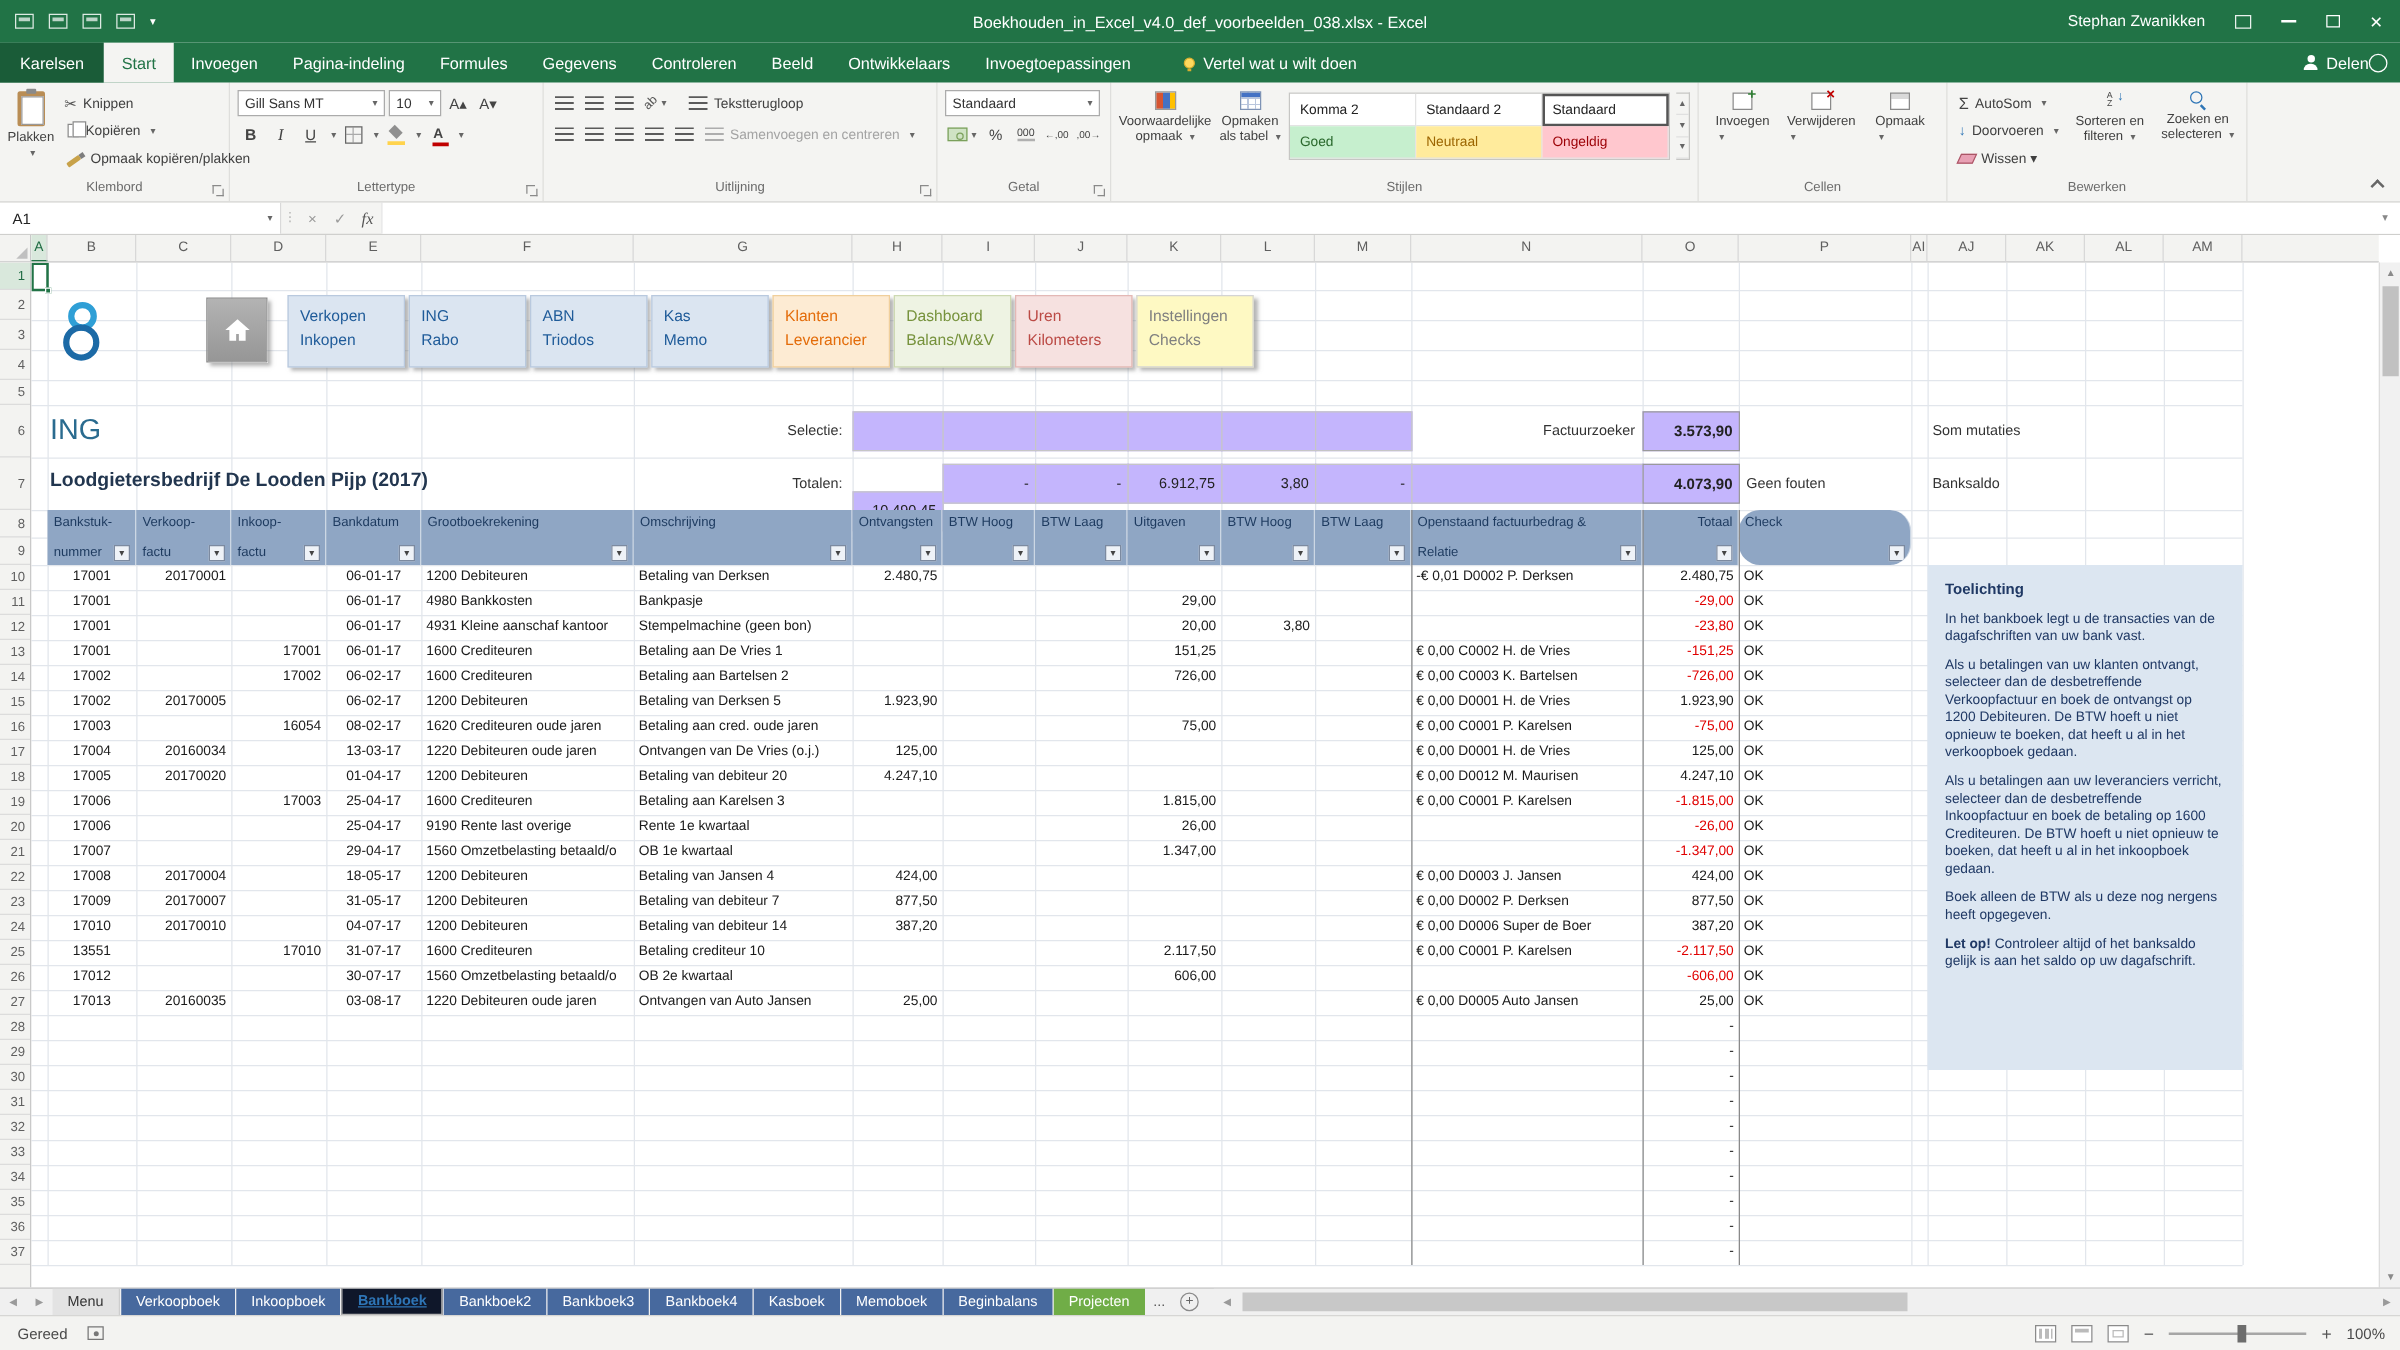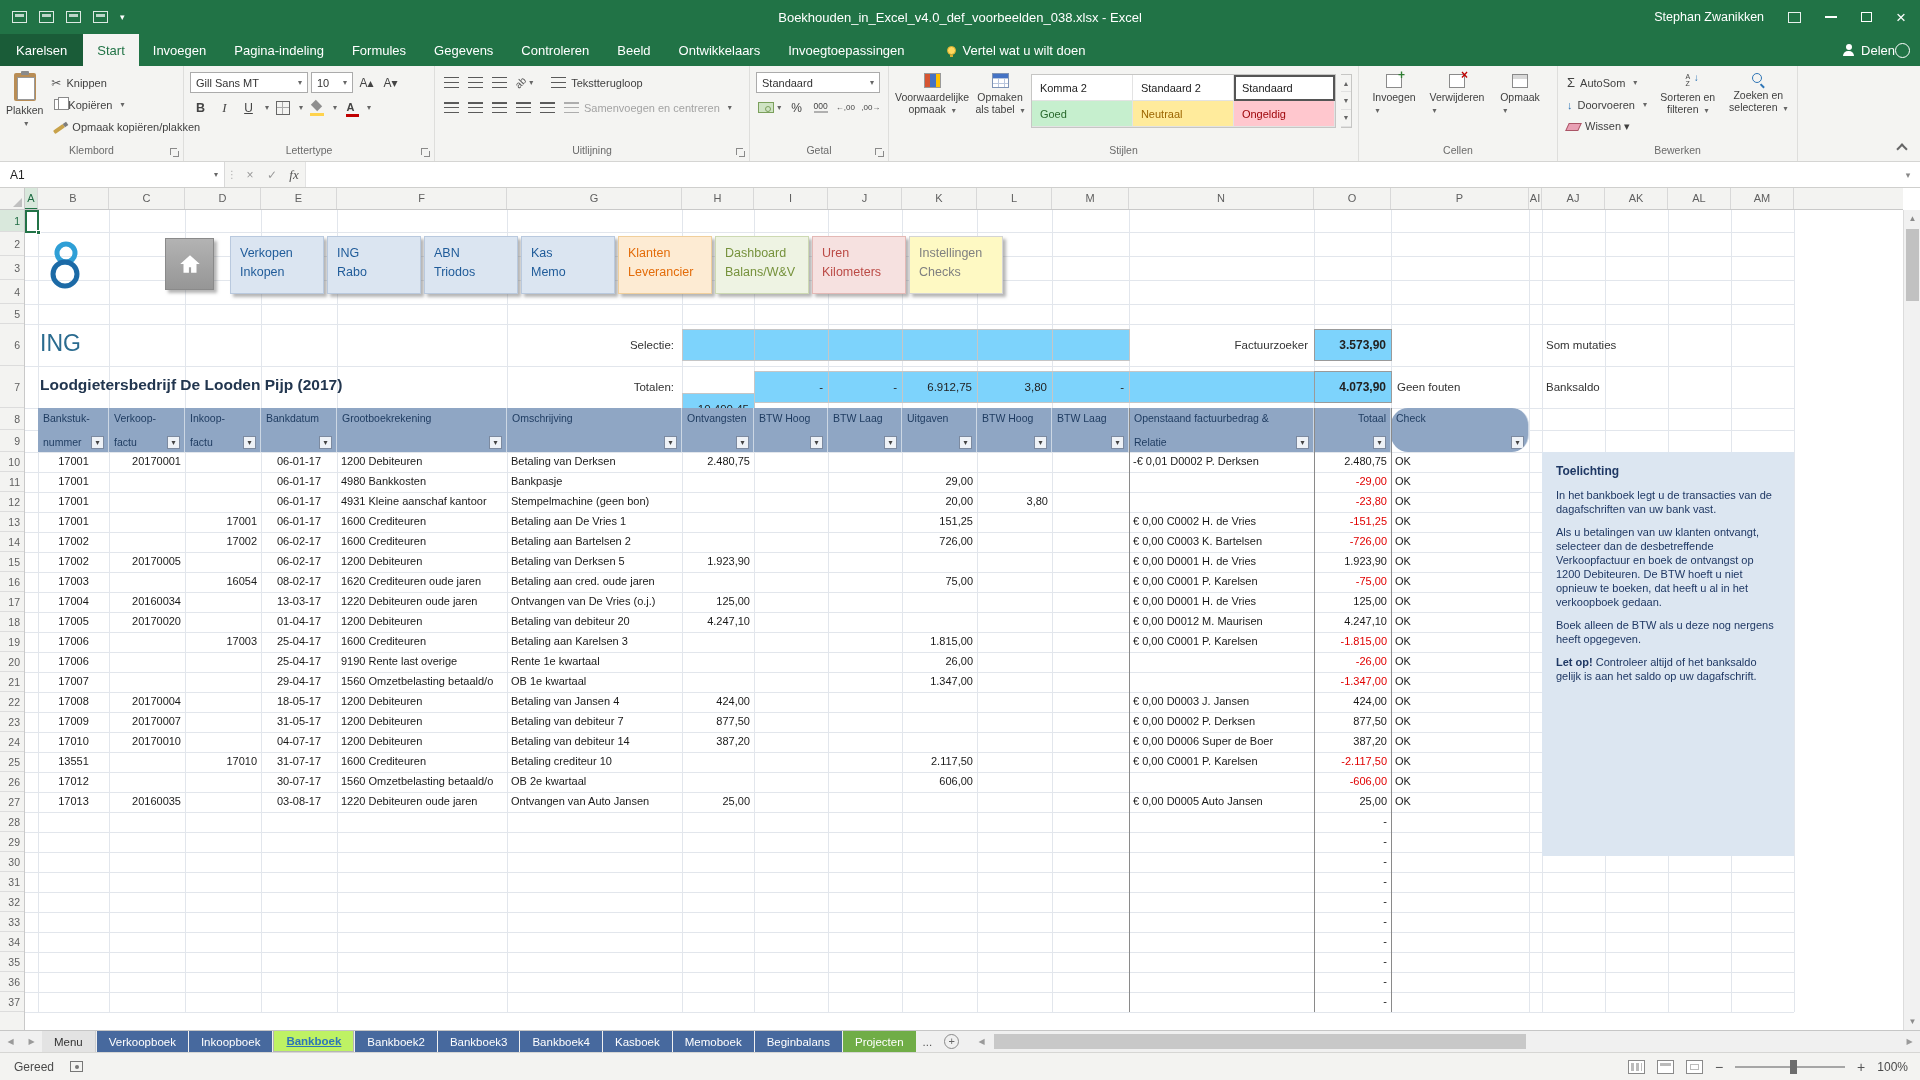--- a/index.html
+++ b/index.html
@@ -134,21 +134,21 @@
   .navbtn{position:absolute;top:26px;height:58px;width:94px;padding:7px 0 0 9px;font-size:12.5px;line-height:1.55;box-shadow:3px 3px 3px rgba(110,110,110,.5);z-index:3;white-space:nowrap;overflow:hidden;}
   .nav-blue{background:#dbe5f1;color:#1f5b99;border:1px solid #b9c9de;}
   .nav-orange{background:#fdebd3;color:#e36c0a;border:1px solid #f0cf9c;}
   .nav-green{background:#eef3e3;color:#76923c;border:1px solid #cdd9b2;}
   .nav-red{background:#f6e1e0;color:#bb4a45;border:1px solid #e3b8b5;}
   .nav-gray{background:#fef9c3;color:#808080;border:1px solid #d4d4d4;}
   #sheet-title{position:absolute;left:15px;top:120px;font-size:23px;color:#2a6b8f;font-weight:500;z-index:3;}
   #sheet-sub{position:absolute;left:15px;top:166px;font-size:15.5px;font-weight:bold;color:#22364f;z-index:3;white-space:nowrap;}
   .glbl{position:absolute;font-size:11.5px;color:#333;line-height:42px;z-index:3;white-space:nowrap;overflow:hidden;}
   .lr{text-align:right;}
-  .tbox{position:absolute;background:#7dd3fc;border:1px solid #c6c6c6;font-size:11.5px;line-height:30px;color:#222;z-index:3;overflow:hidden;white-space:nowrap;}
+  .tbox{position:absolute;background:#c4b5fd;border:1px solid #c6c6c6;font-size:11.5px;line-height:30px;color:#222;z-index:3;overflow:hidden;white-space:nowrap;}
   .tbox.ar{text-align:right;padding-right:5px;}
   .obox{border-color:#9a9a9a;font-weight:bold;font-size:12px;}
   .thcell{position:absolute;top:198px;height:44px;background:#8fa6c4;border-right:1px solid rgba(255,255,255,.55);color:#1d3a5f;font-size:10.5px;padding:4px 4px 3px 5px;display:flex;flex-direction:column;z-index:3;overflow:hidden;}
   .hl1{white-space:nowrap;overflow:hidden;line-height:13px;}
   .hl1.tr{text-align:right;}
   .hl2{display:flex;align-items:flex-end;flex:1;line-height:13px;}
   .filter{width:13px;height:13px;background:#eef2f7;border:1px solid #7c8aa0;font-size:8px;line-height:11px;text-align:center;color:#444;margin-left:auto;flex:none;}
   .drow{position:absolute;left:13px;width:1491px;height:20px;display:flex;z-index:2;}
   .dc{height:20px;line-height:19px;font-size:11px;color:#1a1a1a;overflow:hidden;white-space:nowrap;flex:none;}
   .al{text-align:left;padding-left:4px;}
@@ -165,21 +165,21 @@
   .vsarrow{position:absolute;left:0;width:17px;height:17px;display:flex;align-items:center;justify-content:center;font-size:8px;color:#8a8a8a;}
   #vthumb{position:absolute;left:2px;top:19px;width:13px;height:72px;background:#c1c1c1;}
 
   
   #tabsbar{position:absolute;top:1030px;left:0;width:1920px;height:22px;background:#f0f0f0;border-top:1px solid #c6c6c6;display:flex;align-items:stretch;font-size:11.5px;z-index:9;}
   .tnav{width:21px;display:flex;align-items:center;justify-content:center;color:#9a9a9a;font-size:8px;}
   #sheettabs{display:flex;align-items:stretch;}
   .stab{display:flex;align-items:center;padding:0 12px;margin-right:1px;white-space:nowrap;}
   .st-plain{background:#e3e3e3;color:#333;border-right:1px solid #cdcdcd;}
   .st-blue{background:#47699e;color:#fff;}
-  .st-active{background:#bef264;color:#2e75b6;font-weight:bold;text-decoration:underline;border:1px solid #b5b5b5;border-top:none;}
+  .st-active{background:#0f172a;color:#2e75b6;font-weight:bold;text-decoration:underline;border:1px solid #b5b5b5;border-top:none;}
   .st-green{background:#70ad47;color:#fff;}
   .tover{display:flex;align-items:center;padding:0 6px;color:#555;}
   .newsheet{width:15px;height:15px;border:1px solid #8a8a8a;border-radius:50%;color:#666;font-size:11px;line-height:13px;text-align:center;align-self:center;margin:0 6px;}
   #hscroll{flex:1;display:flex;align-items:center;margin-left:6px;position:relative;background:#f0f0f0;}
   #hthumb{height:15px;background:#c8c8c8;width:56%;margin-left:2px;}
 
   
   #statusbar{position:absolute;top:1052px;left:0;width:1920px;height:28px;background:#f3f3f1;border-top:1px solid #d6d6d4;display:flex;align-items:center;font-size:12px;color:#4a4a4a;z-index:9;}
   .macro{width:13px;height:11px;border:1px solid #777;position:relative;margin-left:16px;}
   .macro:after{content:"";position:absolute;left:3.5px;top:2.5px;width:4px;height:4px;background:#777;border-radius:50%;}
@@ -555,20 +555,21 @@
           <path d="M12 4 3 12h3v8h5v-5h2v5h5v-8h3z" fill="#fff"></path>
         </svg>
     </div>
     <div id="sheet-title">ING</div>
     <div id="sheet-sub">Loodgietersbedrijf De Looden Pijp (2017)</div>
     <div id="toel">
       <h3>Toelichting</h3>
       <div id="toel-body">
           <p class="tpar">In het bankboek legt u de transacties van de dagafschriften van uw bank vast.</p>
           <p class="tpar">Als u betalingen van uw klanten ontvangt, selecteer dan de desbetreffende Verkoopfactuur en boek de ontvangst op 1200 Debiteuren. De BTW hoeft u niet opnieuw te boeken, dat heeft u al in het verkoopboek gedaan.</p>
+          <p class="tpar">Als u betalingen aan uw leveranciers verricht, selecteer dan de desbetreffende Inkoopfactuur en boek de betaling op 1600 Crediteuren. De BTW hoeft u niet opnieuw te boeken, dat heeft u al in het inkoopboek gedaan.</p>
           <p class="tpar">Boek alleen de BTW als u deze nog nergens heeft opgegeven.</p>
           <p class="tpar"><strong>Let op!</strong> Controleer altijd of het banksaldo gelijk is aan het saldo op uw dagafschrift.</p>
         </div>
     </div>
   <div class="gl-v" style="left: 13px; height: 802px;"></div>
       <div class="gl-v" style="left: 84px; height: 802px;"></div>
       <div class="gl-v" style="left: 160px; height: 802px;"></div>
       <div class="gl-v" style="left: 236px; height: 802px;"></div>
       <div class="gl-v" style="left: 312px; height: 802px;"></div>
       <div class="gl-v" style="left: 482px; height: 802px;"></div>

